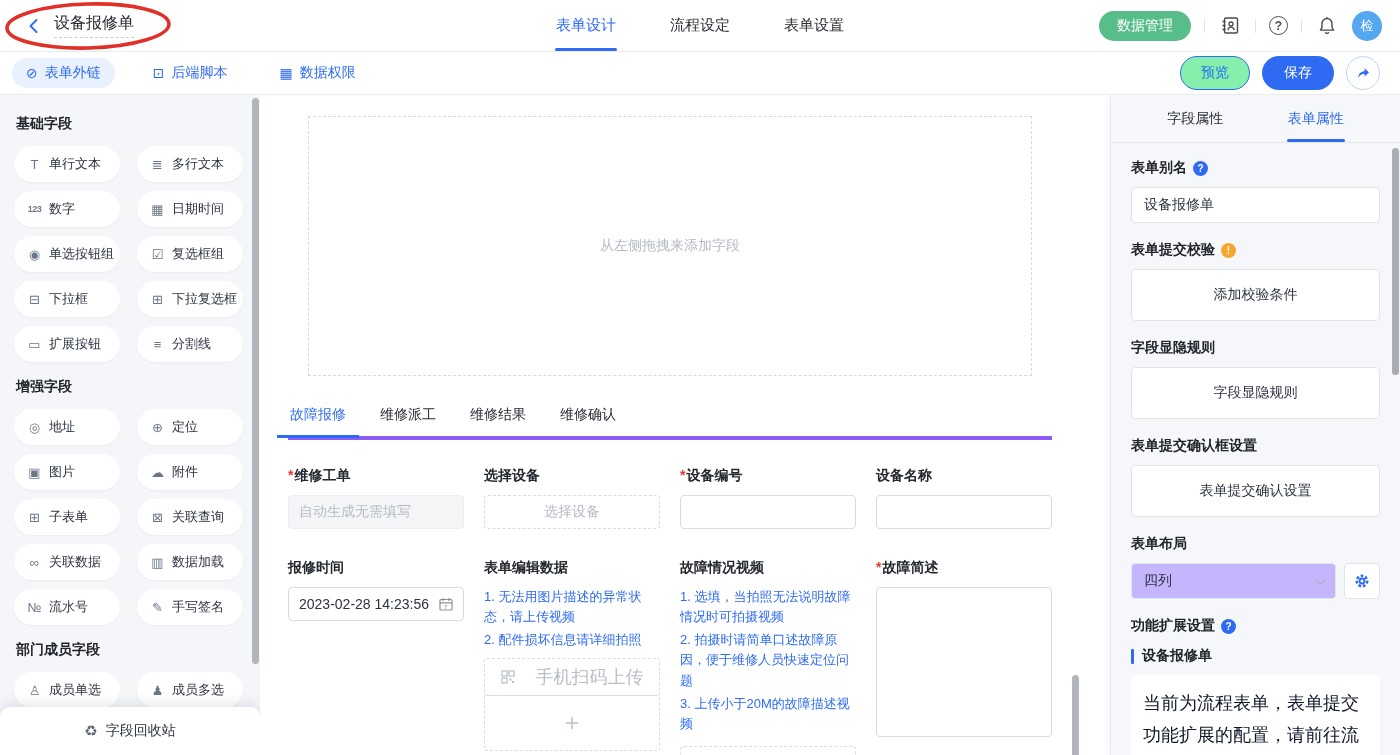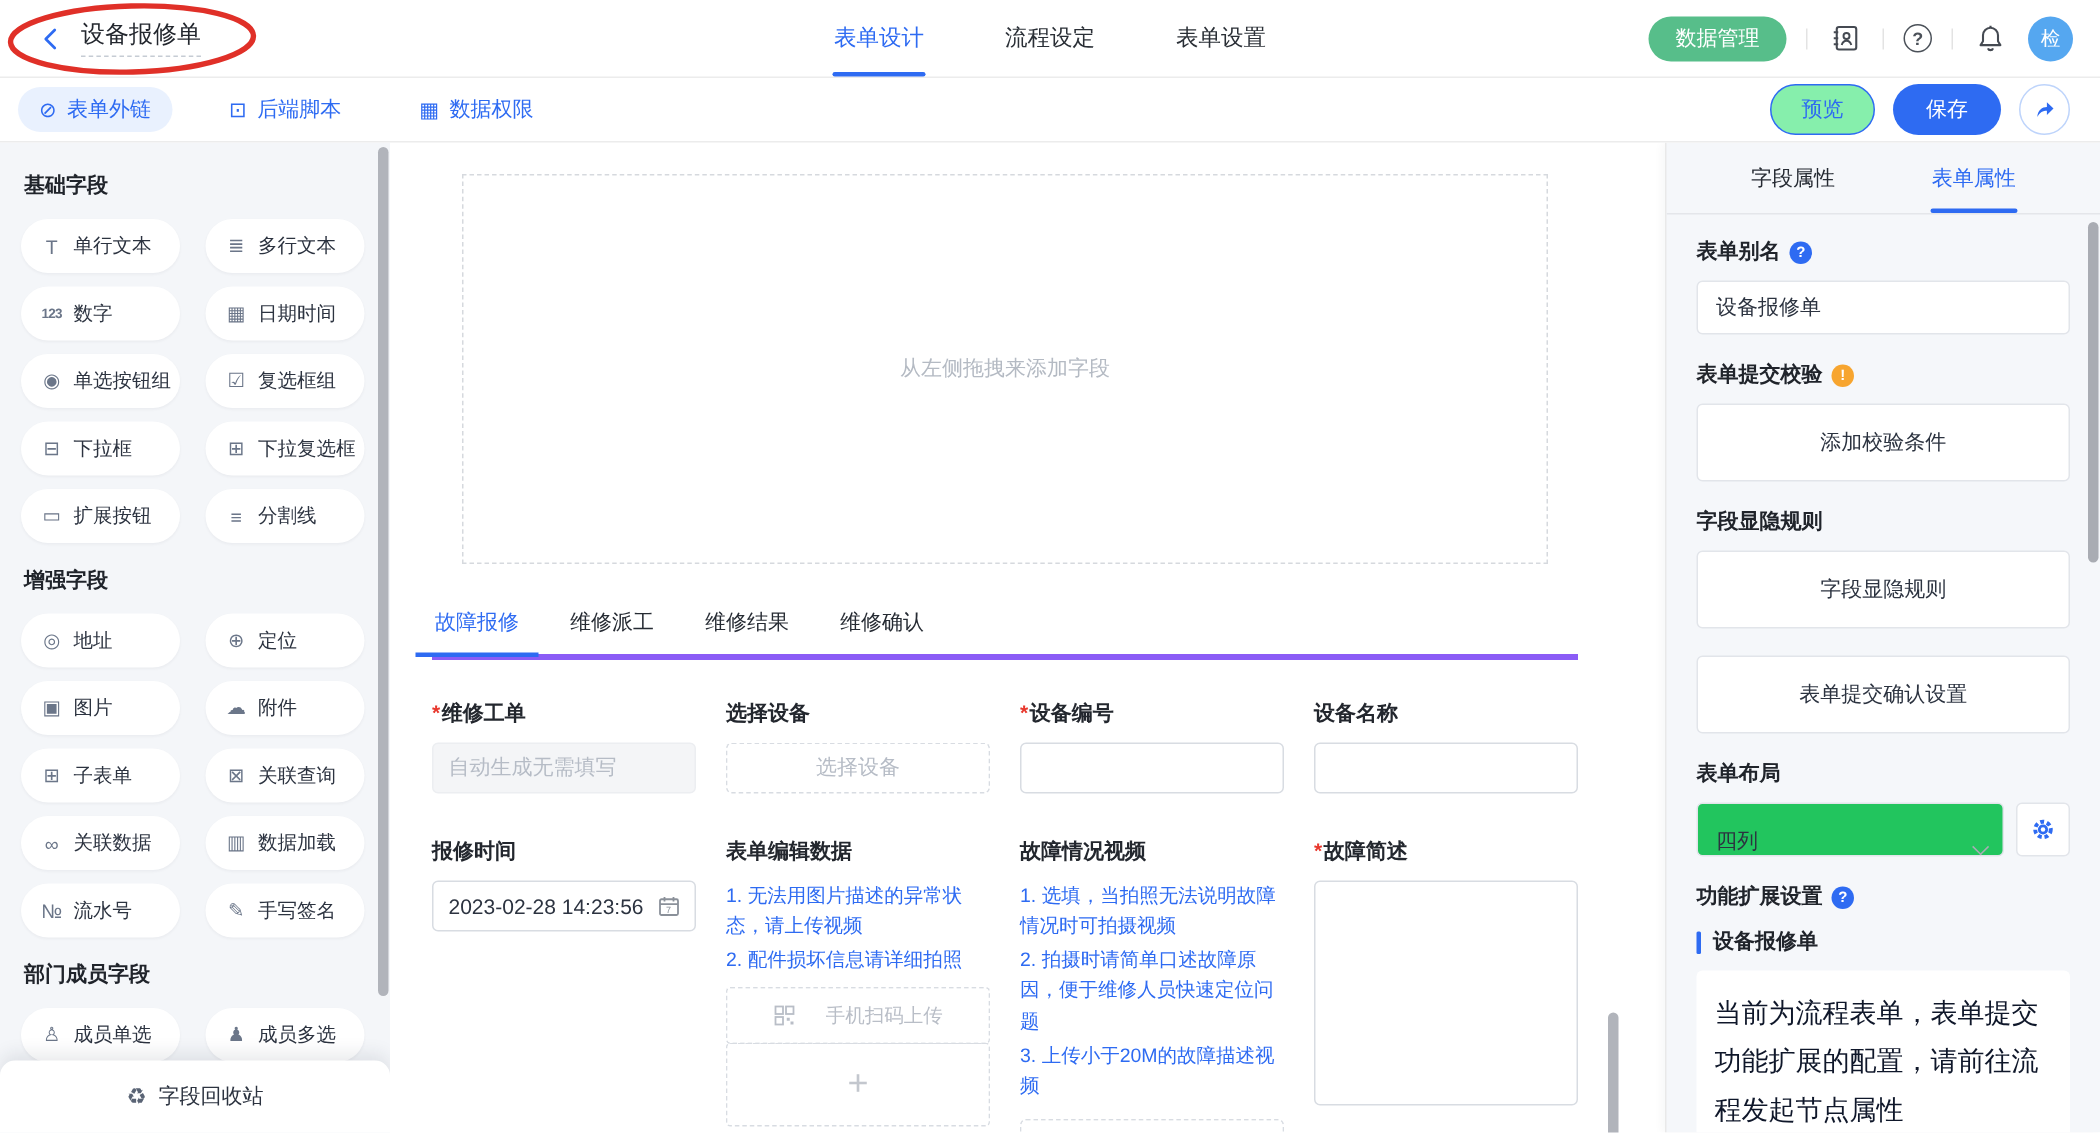--- a/index.html
+++ b/index.html
@@ -57,40 +57,40 @@
   .form-tab.active { color:#2e6bf2; }
   .form-tab.active::after { content:""; position:absolute; left:-11px; right:-11px; bottom:-2px; height:3px; background:#2e6bf2; }
   .form-grid { display:grid; grid-template-columns:repeat(4,1fr); column-gap:20px; row-gap:30px; margin-top:27px; }
   .f-label { font-size:14px; font-weight:bold; color:#23272e; margin-bottom:10px; }
   .req { color:#e8372c; margin-right:1px; }
   .input { height:34px; border:1px solid #d8dce2; border-radius:4px; background:#fff; display:flex; align-items:center; padding:0 10px; font-size:14px; color:#2c3340; }
   .input.disabled { background:#f4f5f7; border-color:#eceef1; color:#b6bcc6; }
   .input.dashed { border-style:dashed; justify-content:center; color:#b6bcc6; cursor:pointer; }
   .input.date { justify-content:space-between; }
   .help { color:#2e6bf2; font-size:13px; line-height:1.55; margin-bottom:3px; }
-  .qr-box { border:1px dashed #d8dce2; border-radius:3px; height:38px; display:flex; align-items:center; justify-content:center; gap:21px; color:#b9bec7; font-size:13px; margin-top:8px; cursor:pointer; }
+  .qr-box { border:1px dashed #d8dce2; border-radius:3px; height:38px; display:flex; align-items:center; justify-content:center; gap:21px; color:#b9bec7; font-size:18px; margin-top:8px; cursor:pointer; }
   .plus-box { border:1px dashed #d8dce2; border-radius:3px; height:56px; margin-top:-1px; display:flex; align-items:center; justify-content:center; color:#c3c7ce; font-size:24px; font-weight:300; cursor:pointer; }
   .upload-btn { border:1px dashed #d8dce2; border-radius:4px; height:36px; display:flex; align-items:center; justify-content:center; gap:8px; color:#878d97; font-size:13px; margin-top:12px; cursor:pointer; }
   .textarea { height:150px; border:1px solid #d8dce2; border-radius:4px; background:#fff; }
   .canvas-scroll { position:absolute; right:1px; top:580px; width:7px; height:90px; background:#b1b4bb; border-radius:4px; }
 
   
   .rpanel { flex:0 0 290px; width:290px; background:#f5f7fa; border-left:1px solid #e9e9e9; position:relative; overflow:hidden; box-shadow:-2px 0 6px rgba(31,41,55,.04);margin-left:30px; }
   .rp-tabs { display:flex; height:48px; align-items:stretch; justify-content:space-around; border-bottom:1px solid #e4e6ea; padding:0 24px; }
   .rp-tab { font-size:14px; color:#262b33; position:relative; display:flex; align-items:center; cursor:pointer; }
   .rp-tab.active { color:#2e6bf2; }
   .rp-tab.active::after { content:""; position:absolute; bottom:0; left:50%; transform:translateX(-50%); width:58px; height:3px; background:#2e6bf2; border-radius:2px; }
   .rp-body { padding:16px 20px 0; }
   .rp-label { font-size:14px; font-weight:bold; color:#20242b; display:flex; align-items:center; gap:6px; margin-bottom:10px; }
   .badge-q { width:15px; height:15px; border-radius:50%; background:#2e6bf2; color:#fff; font-size:10px; display:flex; align-items:center; justify-content:center; font-weight:bold; cursor:pointer; }
   .badge-w { width:15px; height:15px; border-radius:50%; background:#f7a52f; color:#fff; font-size:10px; display:flex; align-items:center; justify-content:center; font-weight:bold; cursor:pointer; }
   .rp-input { height:36px; background:#fff; border:1px solid #e2e5ea; border-radius:4px; display:flex; align-items:center; padding:0 12px; font-size:14px; color:#2c3340; margin-bottom:18px; }
   .rp-btn { height:52px; background:#fff; border:1px solid #e2e5ea; border-radius:4px; display:flex; align-items:center; justify-content:center; font-size:14px; color:#2c3340; margin-bottom:18px; cursor:pointer; }
   .layout-row { display:flex; gap:8px; margin-bottom:18px; }
-  .rp-select { flex:1; height:36px; background:#22c55e; border:1px solid #e2e5ea; border-radius:4px; display:flex; align-items:flex-end; justify-content:space-between; padding:0 12px; font-size:14px; color:#2c3340; cursor:pointer;gap:25px; }
+  .rp-select { flex:1; height:36px; background:#c4b5fd; border:1px solid #e2e5ea; border-radius:4px; display:flex; align-items:center; justify-content:space-between; padding:0 12px; font-size:14px; color:#2c3340; cursor:pointer;gap:25px; }
   .chev { width:8px; height:8px; border-right:1.5px solid #a9adb5; border-bottom:1.5px solid #a9adb5; transform:rotate(45deg) translateY(-2px); }
   .gear-btn { width:36px; height:36px; background:#fff; border:1px solid #e2e5ea; border-radius:4px; display:flex; align-items:center; justify-content:center; cursor:pointer; }
   .sub-head { display:flex; align-items:center; gap:8px; font-size:14px; font-weight:bold; color:#20242b; margin-bottom:10px; }
   .blue-bar { width:3px; height:15px; background:#2e6bf2; border-radius:1px; }
   .warn-card { background:#fff; border-radius:4px; padding:12px; color:#0f172a; font-size:18px; line-height:1.8; margin-bottom:14px; }
   .edit-card { background:#fff; border-radius:4px 4px 0 0; height:26px; }
   .rp-scroll { position:absolute; top:53px; right:1px; width:7px; height:227px; background:#a9acb3; border-radius:4px; }
   .ext-label { margin-bottom:12px; }
 </style>
 </head>
@@ -389,20 +389,23 @@
           <span>表单提交校验</span>
           <span class="badge-w">!</span>
         </div>
         <div class="rp-btn">添加校验条件</div>
 
         <div class="rp-label">
             <span>字段显隐规则</span>
           </div>
         <div class="rp-btn">字段显隐规则</div>
 
+        <div class="rp-label">
+            <span>表单提交确认框设置</span>
+          </div>
         <div class="rp-btn">表单提交确认设置</div>
 
         <div class="rp-label">
             <span>表单布局</span>
           </div>
         <div class="layout-row">
           <div class="rp-select">
             <span>四列</span>
             <span class="chev"></span>
           </div>

